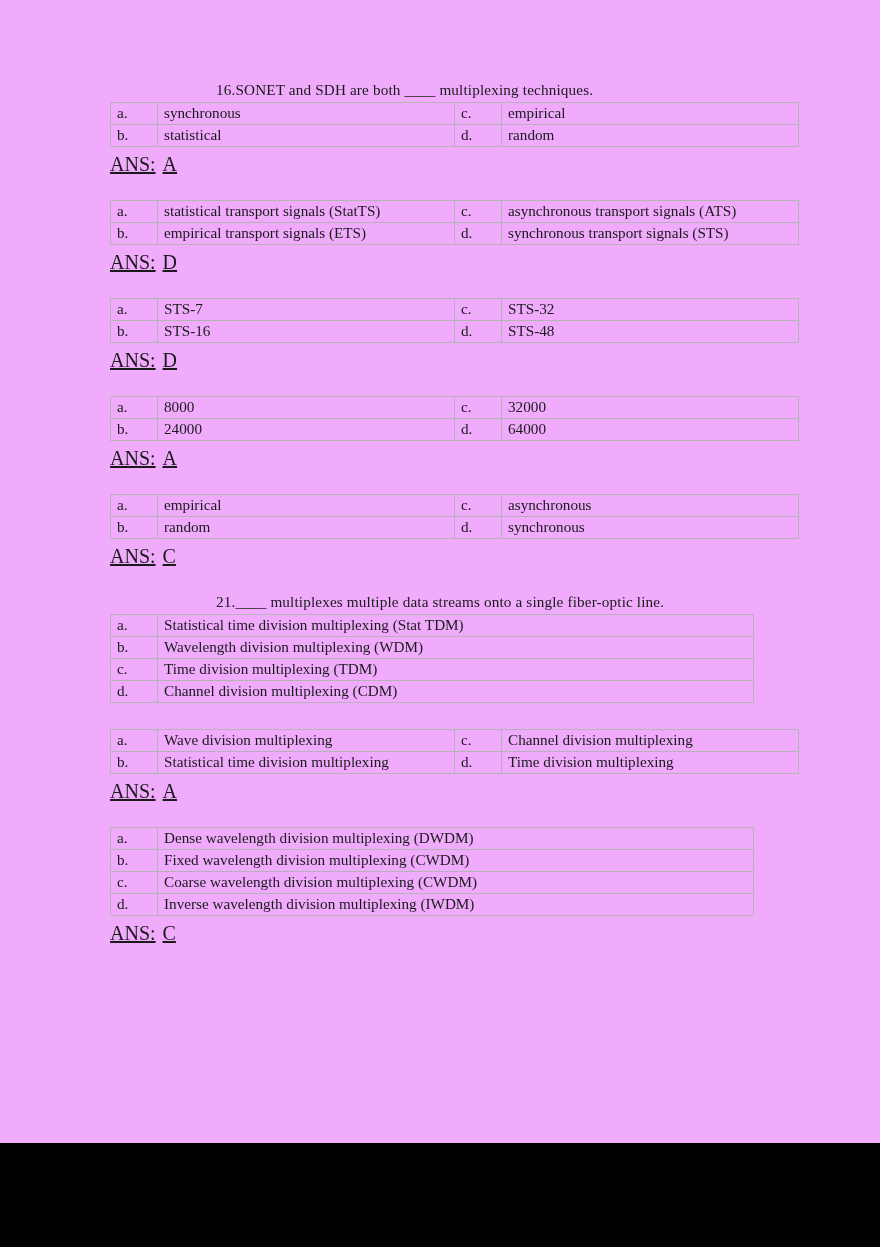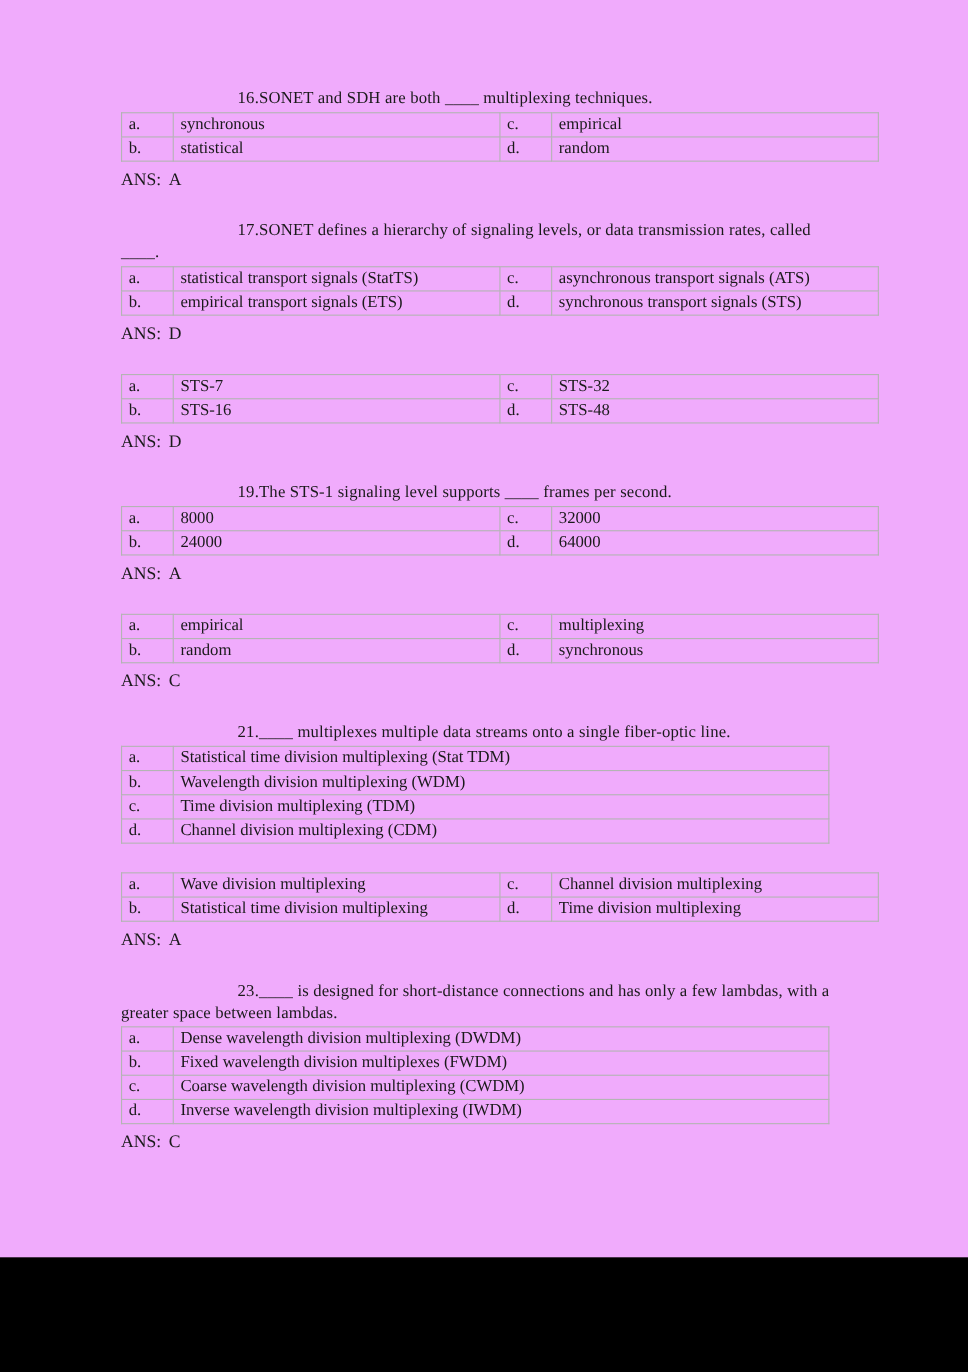--- a/index.html
+++ b/index.html
@@ -54,23 +54,24 @@
     height: 20px;
     padding: 0px 0px 1px 6px;
     vertical-align: middle;
     white-space: nowrap;
     overflow: hidden;
   }
   .opt-table .lcell { width: 40px; }
   .opt-table.two-col .tcell { width: 290px; }
   .opt-table.one-col .tcell { width: 589px; }
   .ans {
-    font-size: 16px;
+    font-size: 20px;
     line-height: 20px;
     margin: 7px 0 0 0;
+    text-decoration: underline;
   }
   .ans .ans-label { margin-right: 7px; }
   .gap { height: 26px; }
   .blackbar {
     position: absolute;
     left: 0;
     top: 1143px;
     width: 880px;
     height: 104px;
     background: #000000;
@@ -96,21 +97,20 @@
               <td class="tcell">statistical</td>
               <td class="lcell">d.</td>
               <td class="tcell">random</td>
             </tr>
           </tbody>
         </table>
         <p class="ans"><span class="ans-label">ANS:</span><span>A</span></p>
       </div>
       <div class="gap"></div>
       <div class="qblock">
-        <p class="qtext"><span class="qnum">17.</span><span>SONET defines a hierarchy of signaling levels, or data transmission rates, called ____.</span></p>
         <table class="opt-table two-col">
           <tbody>
             <tr>
               <td class="lcell">a.</td>
               <td class="tcell">statistical transport signals (StatTS)</td>
               <td class="lcell">c.</td>
               <td class="tcell">asynchronous transport signals (ATS)</td>
             </tr>
             <tr>
               <td class="lcell">b.</td>
@@ -137,21 +137,20 @@
               <td class="tcell">STS-16</td>
               <td class="lcell">d.</td>
               <td class="tcell">STS-48</td>
             </tr>
           </tbody>
         </table>
         <p class="ans"><span class="ans-label">ANS:</span><span>D</span></p>
       </div>
       <div class="gap"></div>
       <div class="qblock">
-        <p class="qtext"><span class="qnum">19.</span><span>The STS-1 signaling level supports ____ frames per second.</span></p>
         <table class="opt-table two-col">
           <tbody>
             <tr>
               <td class="lcell">a.</td>
               <td class="tcell">8000</td>
               <td class="lcell">c.</td>
               <td class="tcell">32000</td>
             </tr>
             <tr>
               <td class="lcell">b.</td>
@@ -164,21 +163,21 @@
         <p class="ans"><span class="ans-label">ANS:</span><span>A</span></p>
       </div>
       <div class="gap"></div>
       <div class="qblock">
         <table class="opt-table two-col">
           <tbody>
             <tr>
               <td class="lcell">a.</td>
               <td class="tcell">empirical</td>
               <td class="lcell">c.</td>
-              <td class="tcell">multiplexing</td>
+              <td class="tcell">asynchronous</td>
             </tr>
             <tr>
               <td class="lcell">b.</td>
               <td class="tcell">random</td>
               <td class="lcell">d.</td>
               <td class="tcell">synchronous</td>
             </tr>
           </tbody>
         </table>
         <p class="ans"><span class="ans-label">ANS:</span><span>C</span></p>
@@ -222,30 +221,29 @@
               <td class="tcell">Statistical time division multiplexing</td>
               <td class="lcell">d.</td>
               <td class="tcell">Time division multiplexing</td>
             </tr>
           </tbody>
         </table>
         <p class="ans"><span class="ans-label">ANS:</span><span>A</span></p>
       </div>
       <div class="gap"></div>
       <div class="qblock">
-        <p class="qtext"><span class="qnum">23.</span><span>____ is designed for short-distance connections and has only a few lambdas, with a greater space between lambdas.</span></p>
         <table class="opt-table one-col">
           <tbody>
             <tr>
               <td class="lcell">a.</td>
               <td class="tcell">Dense wavelength division multiplexing (DWDM)</td>
             </tr>
             <tr>
               <td class="lcell">b.</td>
-              <td class="tcell">Fixed wavelength division multiplexes (FWDM)</td>
+              <td class="tcell">Fixed wavelength division multiplexing (CWDM)</td>
             </tr>
             <tr>
               <td class="lcell">c.</td>
               <td class="tcell">Coarse wavelength division multiplexing (CWDM)</td>
             </tr>
             <tr>
               <td class="lcell">d.</td>
               <td class="tcell">Inverse wavelength division multiplexing (IWDM)</td>
             </tr>
           </tbody>

